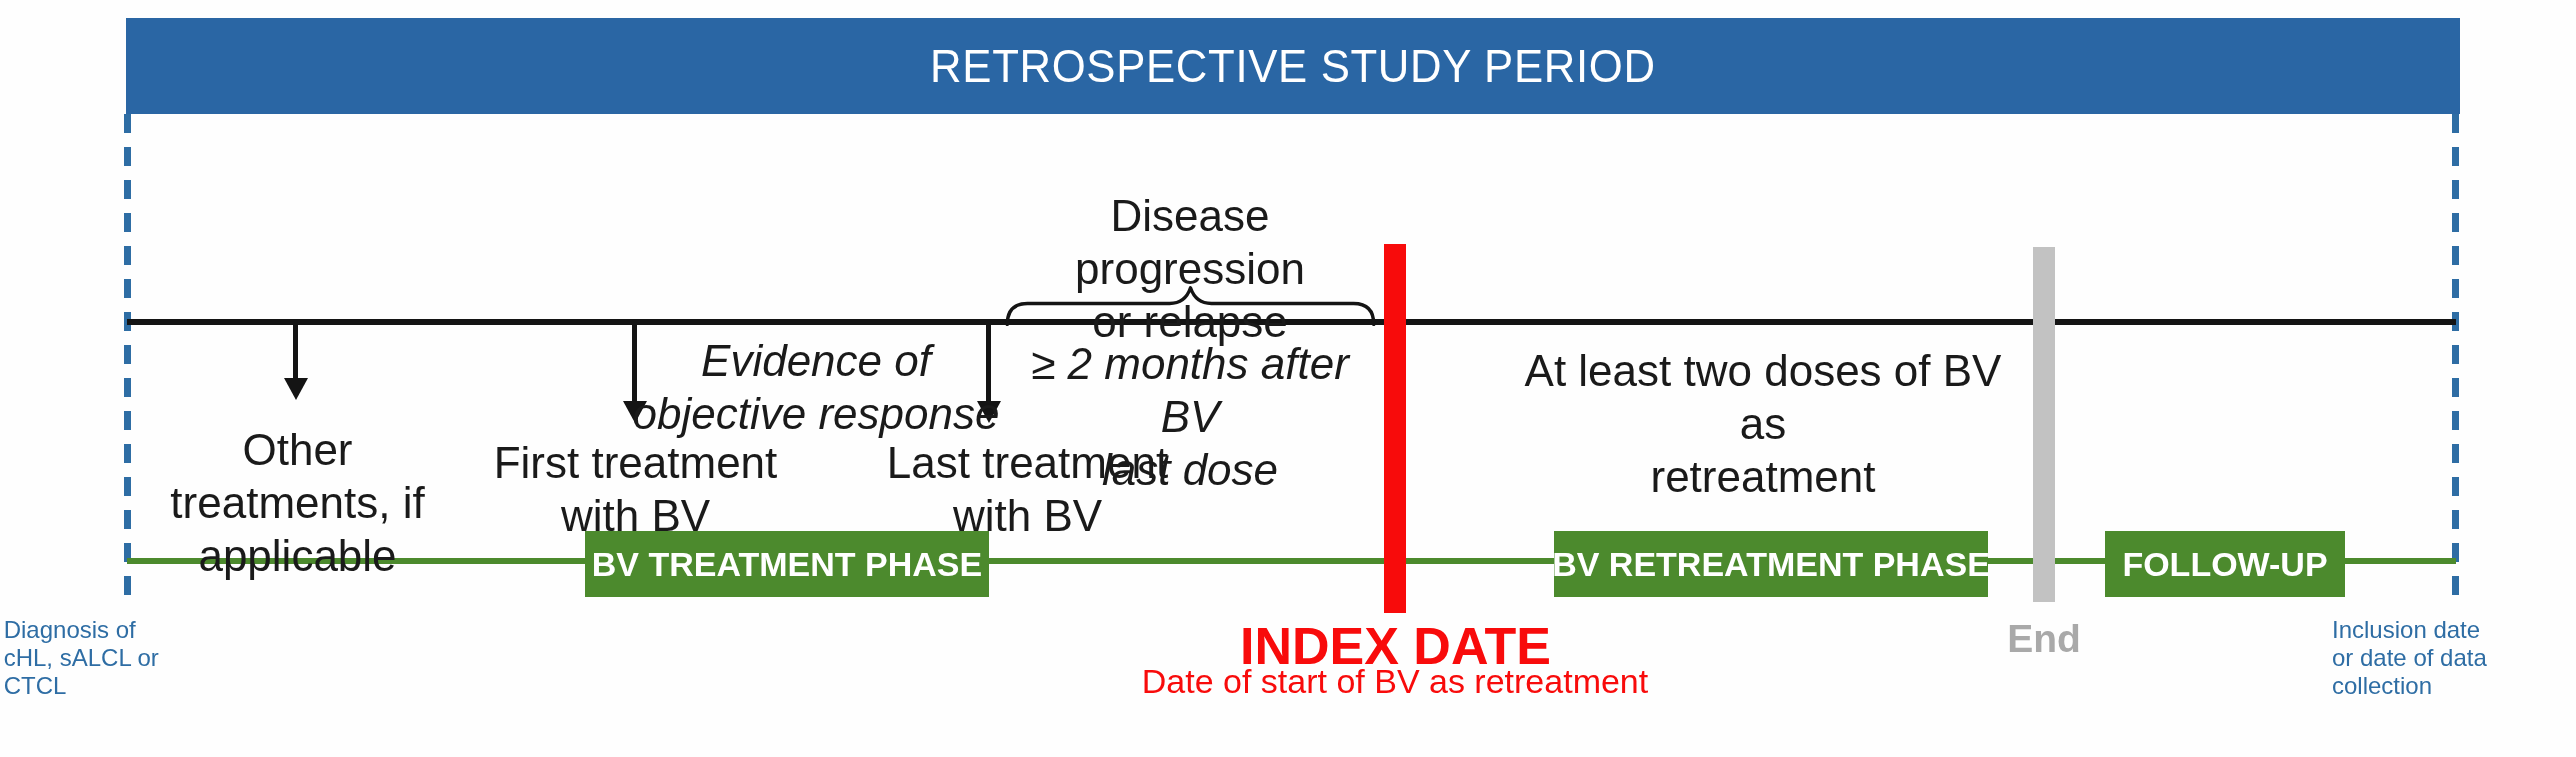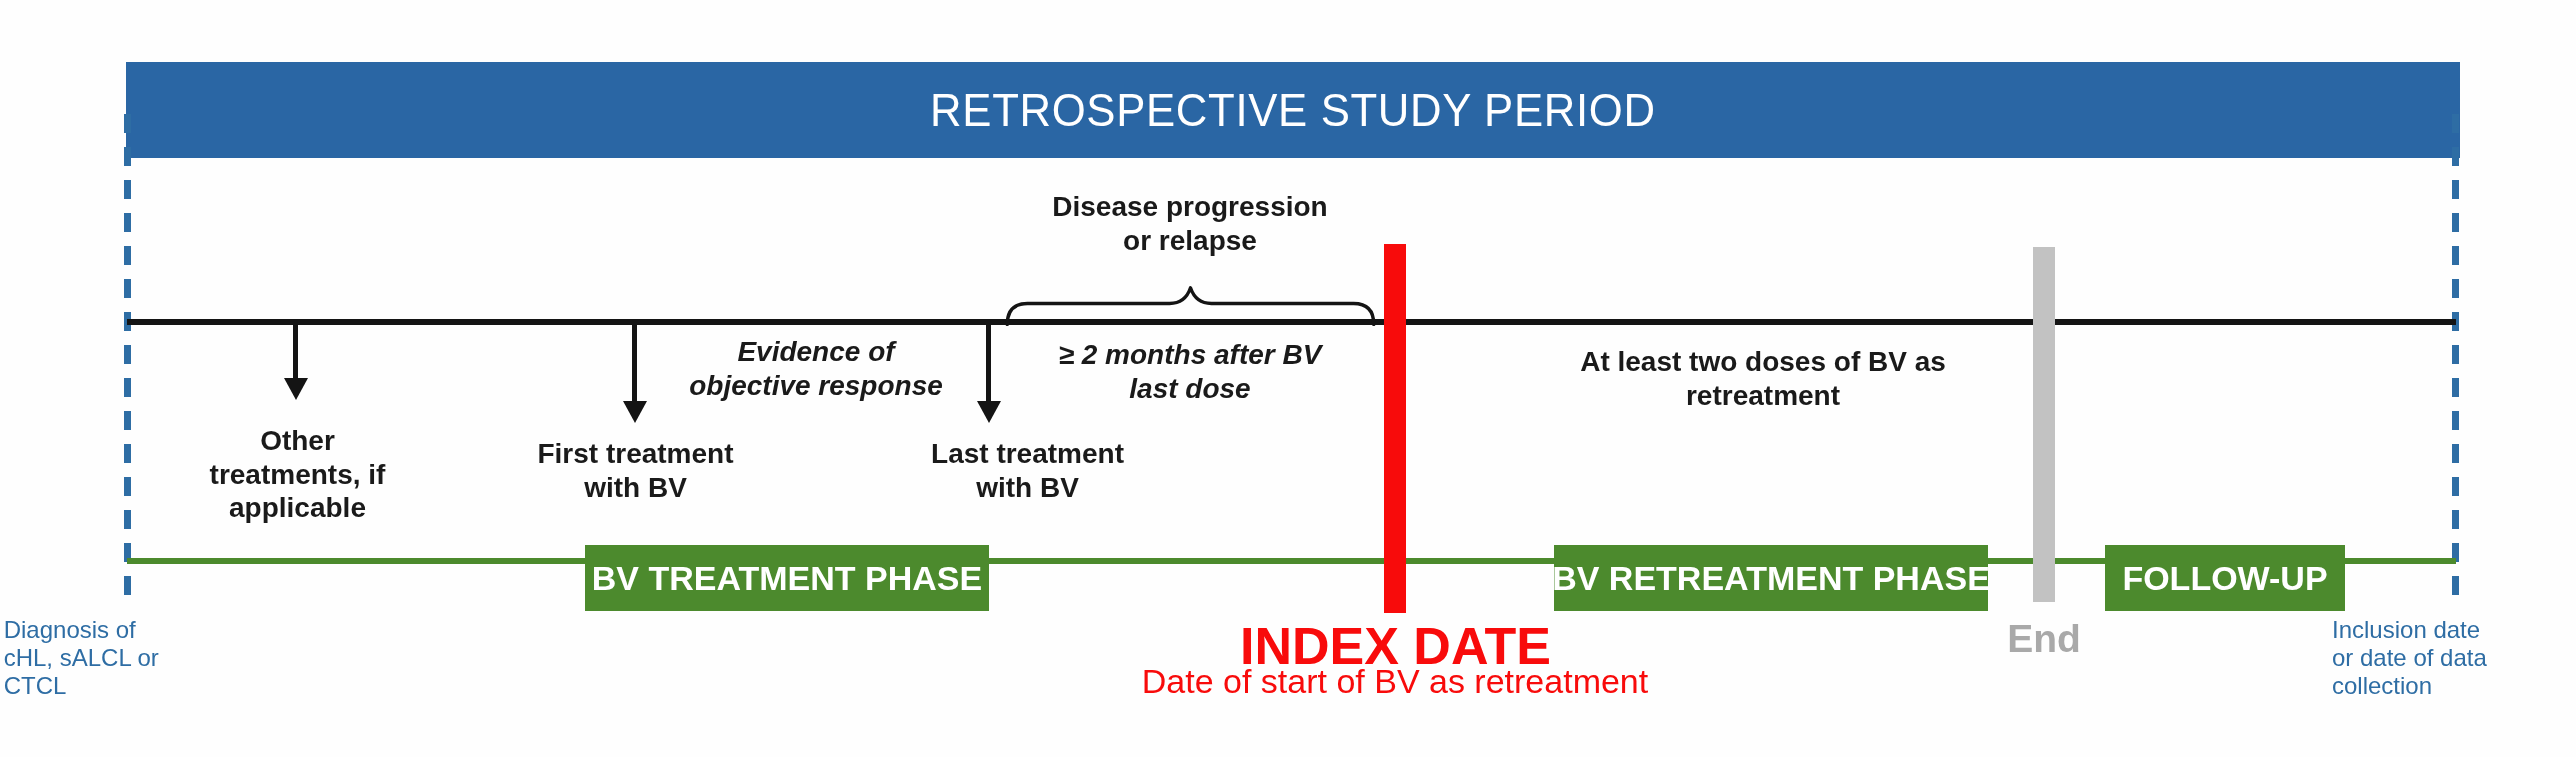--- a/index.html
+++ b/index.html
@@ -10,21 +10,21 @@
     --gray-bar:#C2C2C2;
     --gray-text:#A9A9A9;
     --line-black:#141414;
   }
   html,body{margin:0;padding:0;background:#ffffff;}
   body{width:2576px;height:758px;overflow:hidden;
        font-family:"Liberation Sans","DejaVu Sans",sans-serif;}
   .canvas{position:relative;width:2576px;height:758px;background:#fefefe;}
 
   .header-bar{position:absolute;left:126px;top:18px;width:2334px;height:96px;
-    background:var(--header-blue);display:flex;align-items:center;justify-content:center;margin-top:44px;}
+    background:var(--header-blue);display:flex;align-items:center;justify-content:center;}
   .header-title{color:#ffffff;font-size:46px;font-weight:400;letter-spacing:0.7px;
     transform:scaleX(.95);white-space:nowrap;}
 
   .dash-v{position:absolute;top:114px;height:487px;width:6.7px;
     background:repeating-linear-gradient(to bottom,var(--note-blue) 0 19.4px,transparent 19.4px 33px);}
   .dash-left{left:124px;}
   .dash-right{left:2452px;}
 
   .timeline{position:absolute;left:127px;top:319px;width:2329px;height:6px;background:var(--line-black);}
   .green-line{position:absolute;left:127px;top:558px;width:2329px;height:6px;background:var(--green);}
@@ -35,27 +35,27 @@
     border-top:22.4px solid var(--line-black);}
 
   .brace-svg{position:absolute;left:1005px;top:281px;}
 
   .marker{position:absolute;}
   .marker-red{left:1384px;top:244px;width:22.4px;height:369px;background:var(--red);}
   .marker-gray{left:2033px;top:247px;width:22.4px;height:355px;background:var(--gray-bar);}
 
   .phase-box{position:absolute;top:531px;height:66px;background:var(--green);
     display:flex;align-items:center;justify-content:center;color:#ffffff;
-    font-weight:700;font-size:34px;white-space:nowrap;margin-top:14px;}
+    font-weight:700;font-size:34px;white-space:nowrap;}
   .phase-treatment{left:585px;width:404px;}
   .phase-retreatment{left:1554px;width:434px;}
   .phase-followup{left:2105px;width:240px;}
 
   .lbl{position:absolute;text-align:center;white-space:pre-line;
-    font-size:28px;line-height:1.2;color:#1a1a1a;font-weight:bold;}
+    font-size:44px;line-height:1.2;color:#1a1a1a;}
   .lbl-other{left:148px;width:299px;top:424px;}
   .lbl-first{left:486px;width:299px;top:437px;}
   .lbl-last{left:878px;width:299px;top:437px;}
   .lbl-evidence{left:629px;width:374px;top:335px;font-style:italic;}
   .lbl-sixmonths{left:1003px;width:374px;top:338px;font-style:italic;}
   .lbl-disease{left:1003px;width:374px;top:190px;}
   .lbl-atleast{left:1509px;width:508px;top:345px;}
 
   .index-label{position:absolute;left:1171px;width:449px;top:616px;text-align:center;
     font-size:52px;font-weight:700;color:var(--red);white-space:nowrap;}

